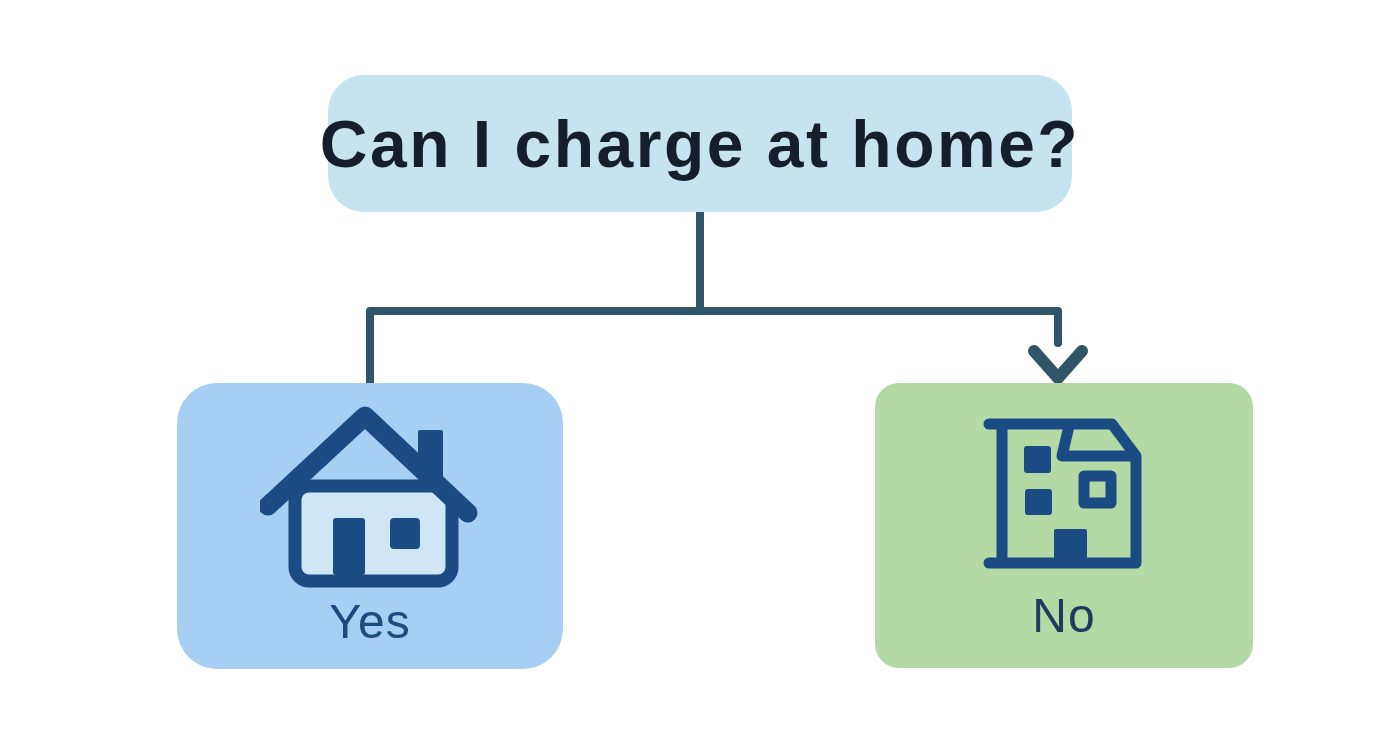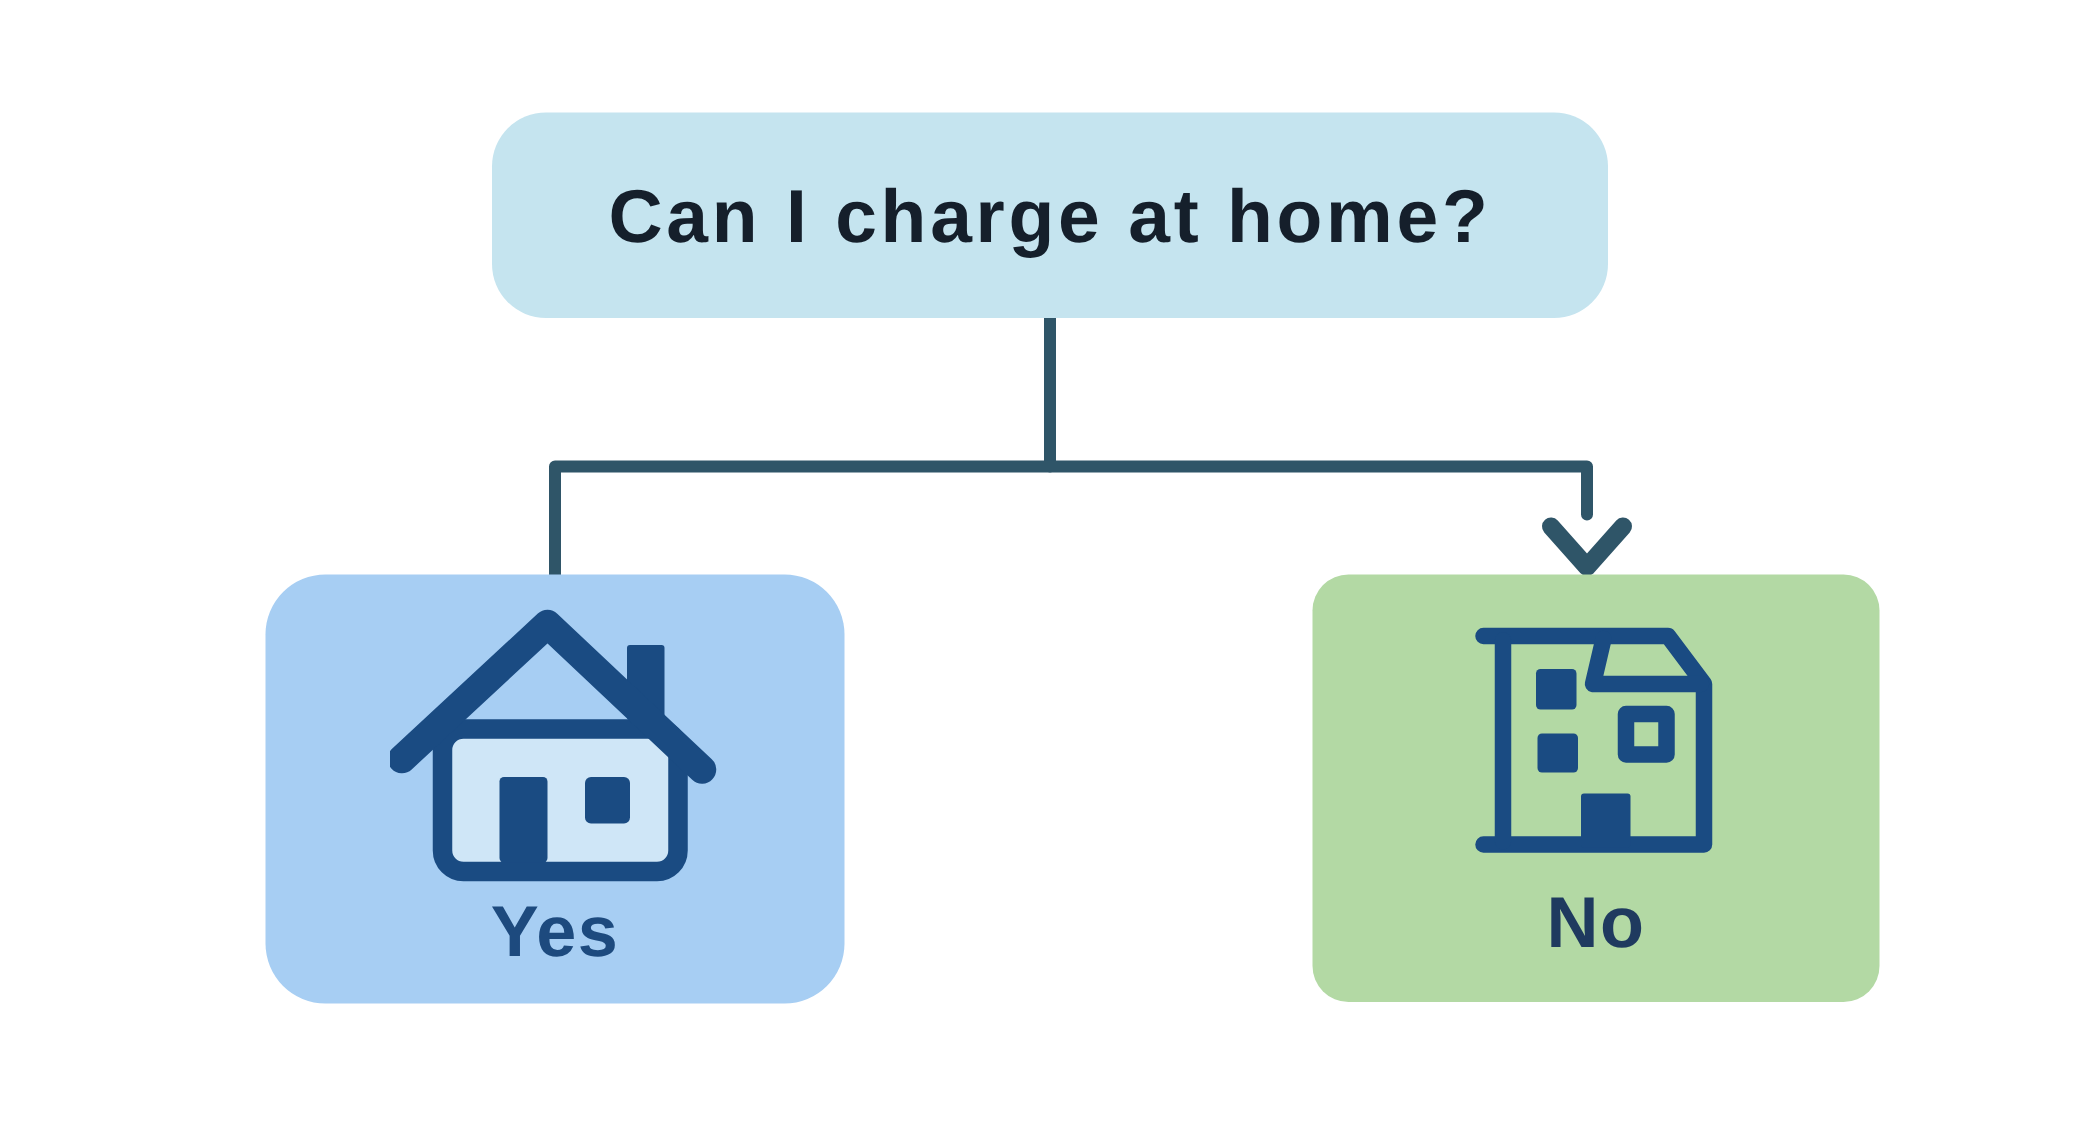--- a/index.html
+++ b/index.html
@@ -23,21 +23,21 @@
     box-sizing: border-box;
   }
   .question-node {
     left: 328px; top: 75px;
     width: 744px; height: 137px;
     background: var(--question_bg, #C5E4EF);
     border-radius: 36px;
   }
   .question-text {
     color: var(--title_text, #151F2B);
-    font-size: 50px;
+    font-size: 66px;
     font-weight: 700;
     letter-spacing: 2.5px;
     white-space: nowrap;
   }
   .yes-node {
     left: 177px; top: 383px;
     width: 386px; height: 286px;
     background: var(--yes_bg, #A7CEF3);
     border-radius: 40px;
   }
@@ -48,21 +48,21 @@
     border-radius: 24px;
   }
   .branch-inner {
     display: flex;
     flex-direction: column;
     align-items: center;
     justify-content: center;
   }
   .branch-label {
     font-size: 48px;
-    font-weight: 700;
+    font-weight: 400;
     letter-spacing: 1px;
     line-height: 1;
   }
   .yes-label { color: var(--yes_text, #1D4A7E); margin-top: 2px; }
   .no-label  { color: var(--no_text, #1F3A5F); margin-top: 16px; }
   .connector-svg {
     position: absolute;
     left: 0; top: 0;
     width: 1392px; height: 752px;
     pointer-events: none;

